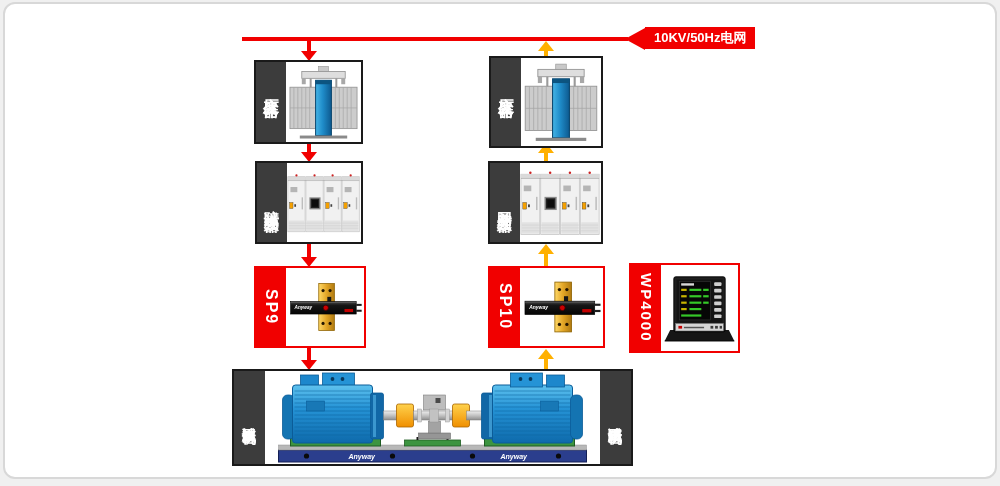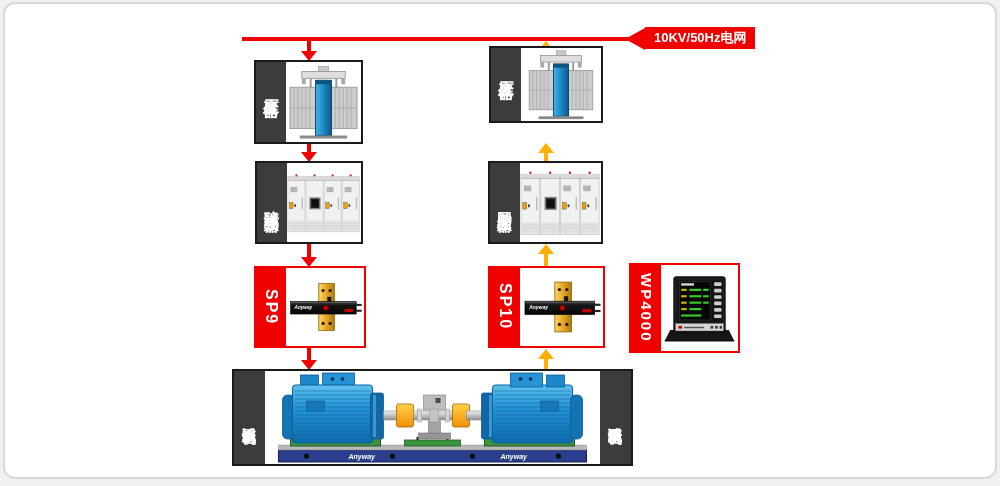--- a/index.html
+++ b/index.html
@@ -169,21 +169,21 @@
         <path d="M8 24V66M12 24V66M16 24V66M20 24V66M24 24V66M4 45H30" stroke="#a5a5a5" stroke-width="0.7"></path>
         <rect x="46" y="24" width="26" height="42" fill="#cccccc" stroke="#909090" stroke-width="0.8"></rect>
         <path d="M50 24V66M54 24V66M58 24V66M62 24V66M66 24V66M46 45H72" stroke="#a5a5a5" stroke-width="0.7"></path>
         <rect x="30" y="17" width="16" height="56" fill="url(#gBlue)" stroke="#09466f" stroke-width="1"></rect>
         <rect x="30" y="17" width="16" height="4" fill="#0c5480"></rect>
         <rect x="14" y="73" width="48" height="3" fill="#8a8a8a"></rect>
       </svg>
     </div>
   </div>
 
-  <div class="abs block" style="left:484px; top:42px; width:114px; height:77px;justify-content:flex-end;">
+  <div class="abs block" style="left:484px; top:52px; width:114px; height:92px;justify-content:flex-end;">
     <div class="strip">
       <span class="vlabel big">变压器</span>
       <span class="suffix">1B</span>
     </div>
     <div class="imgarea">
       <svg viewBox="0 0 76 78">
         <rect x="33" y="3" width="10" height="6" fill="#c9c9c9" stroke="#949494" stroke-width="0.6"></rect>
         <rect x="16" y="8" width="44" height="7" fill="#dedede" stroke="#8f8f8f" stroke-width="0.8"></rect>
         <rect x="16" y="15" width="4" height="6" fill="#a8a8a8"></rect>
           <rect x="56" y="15" width="4" height="6" fill="#a8a8a8"></rect>

